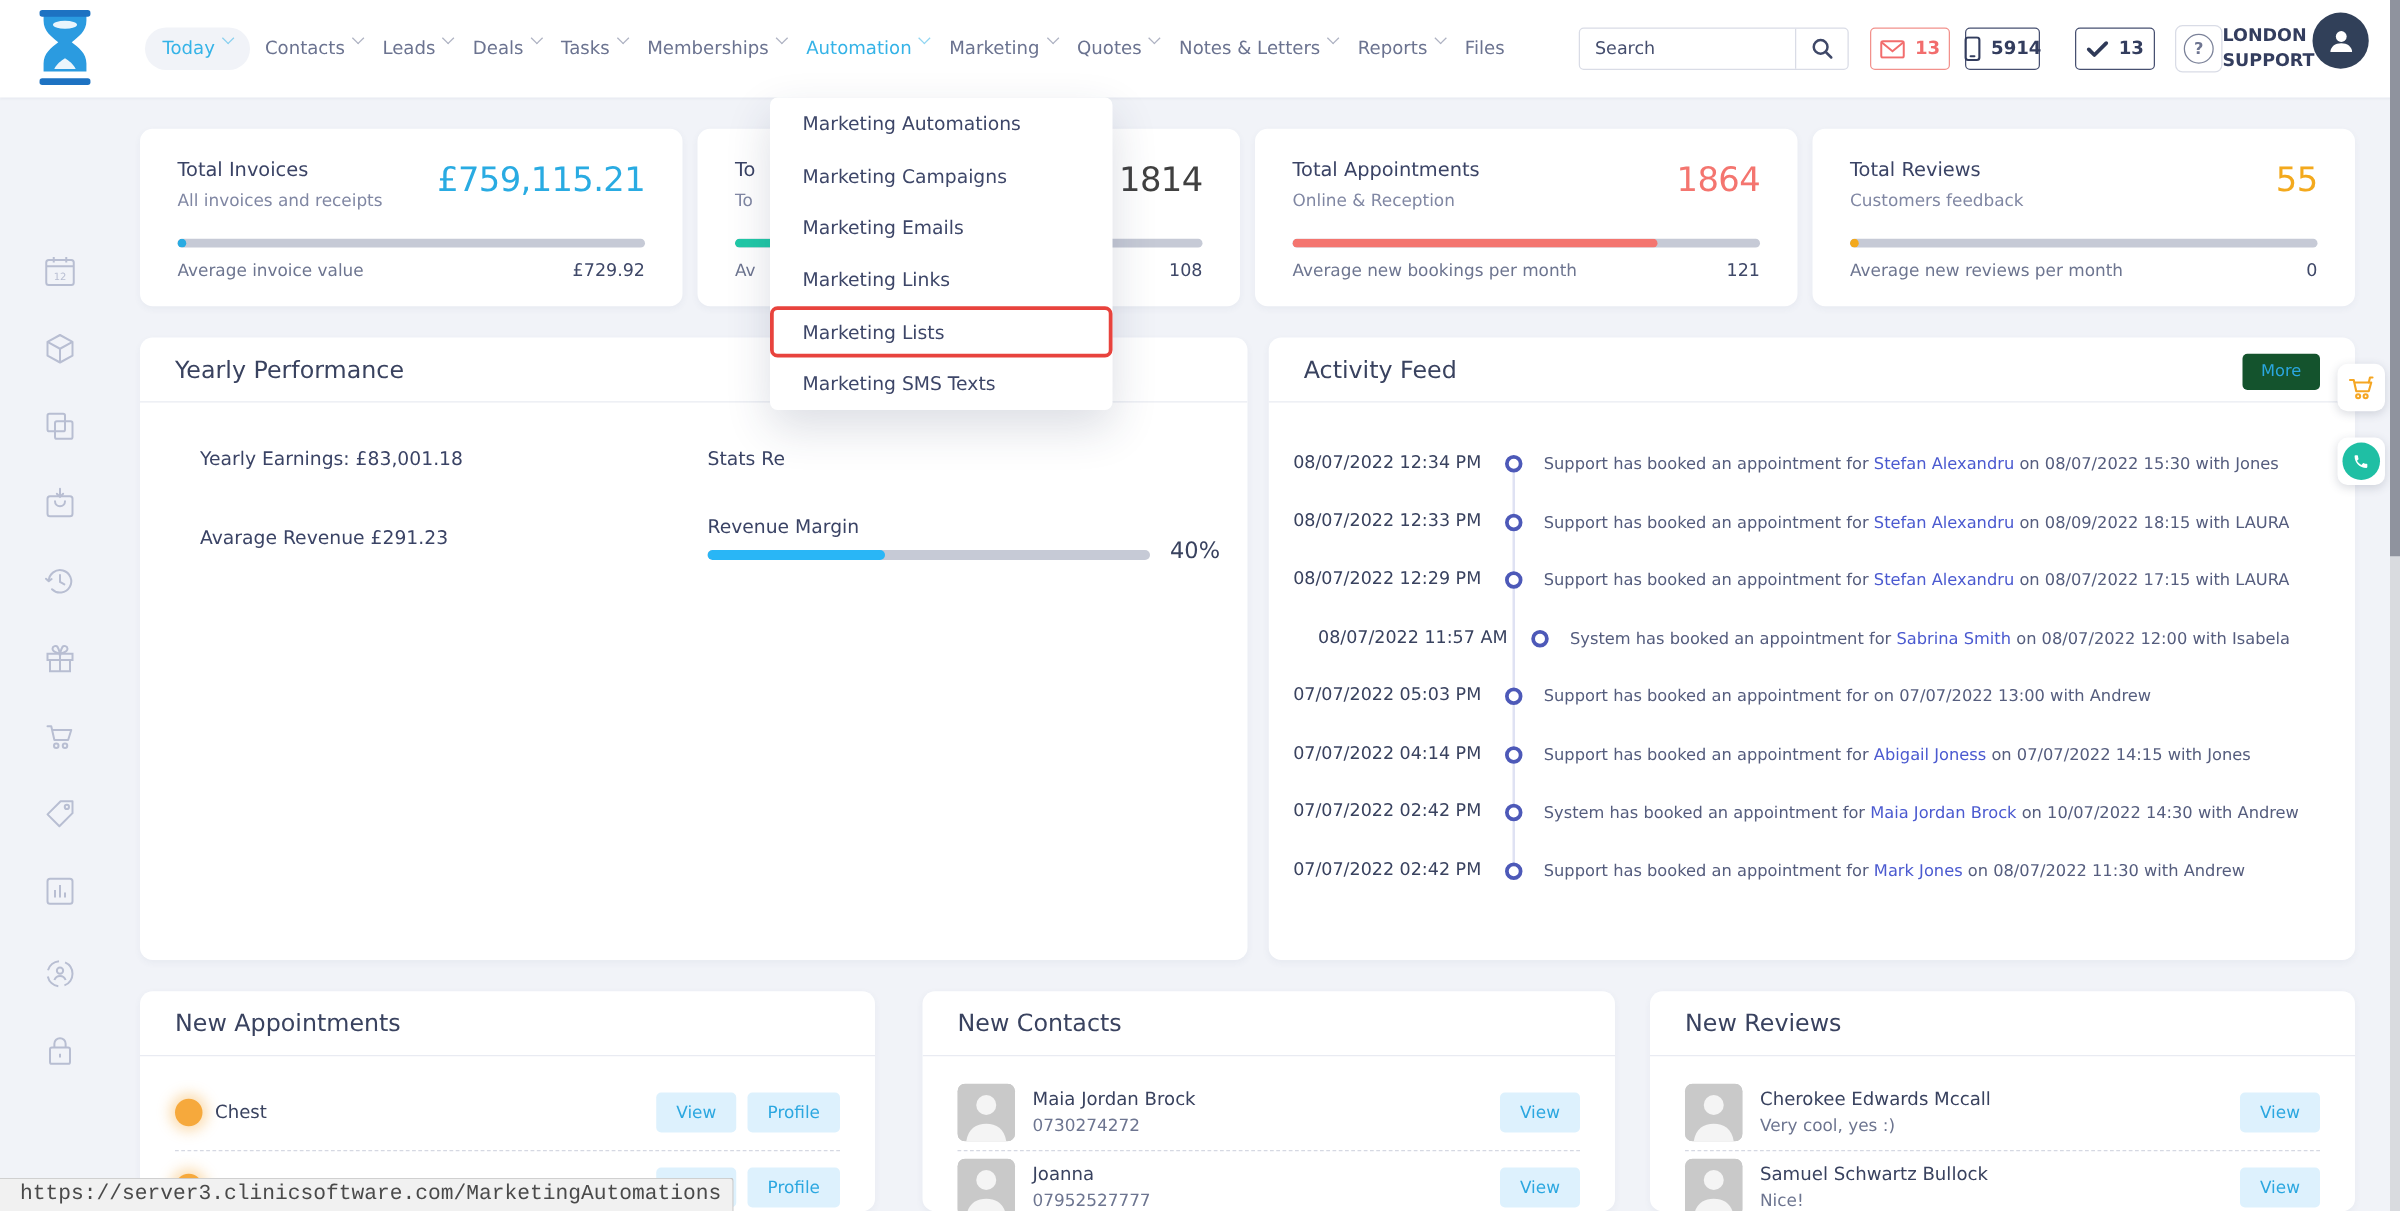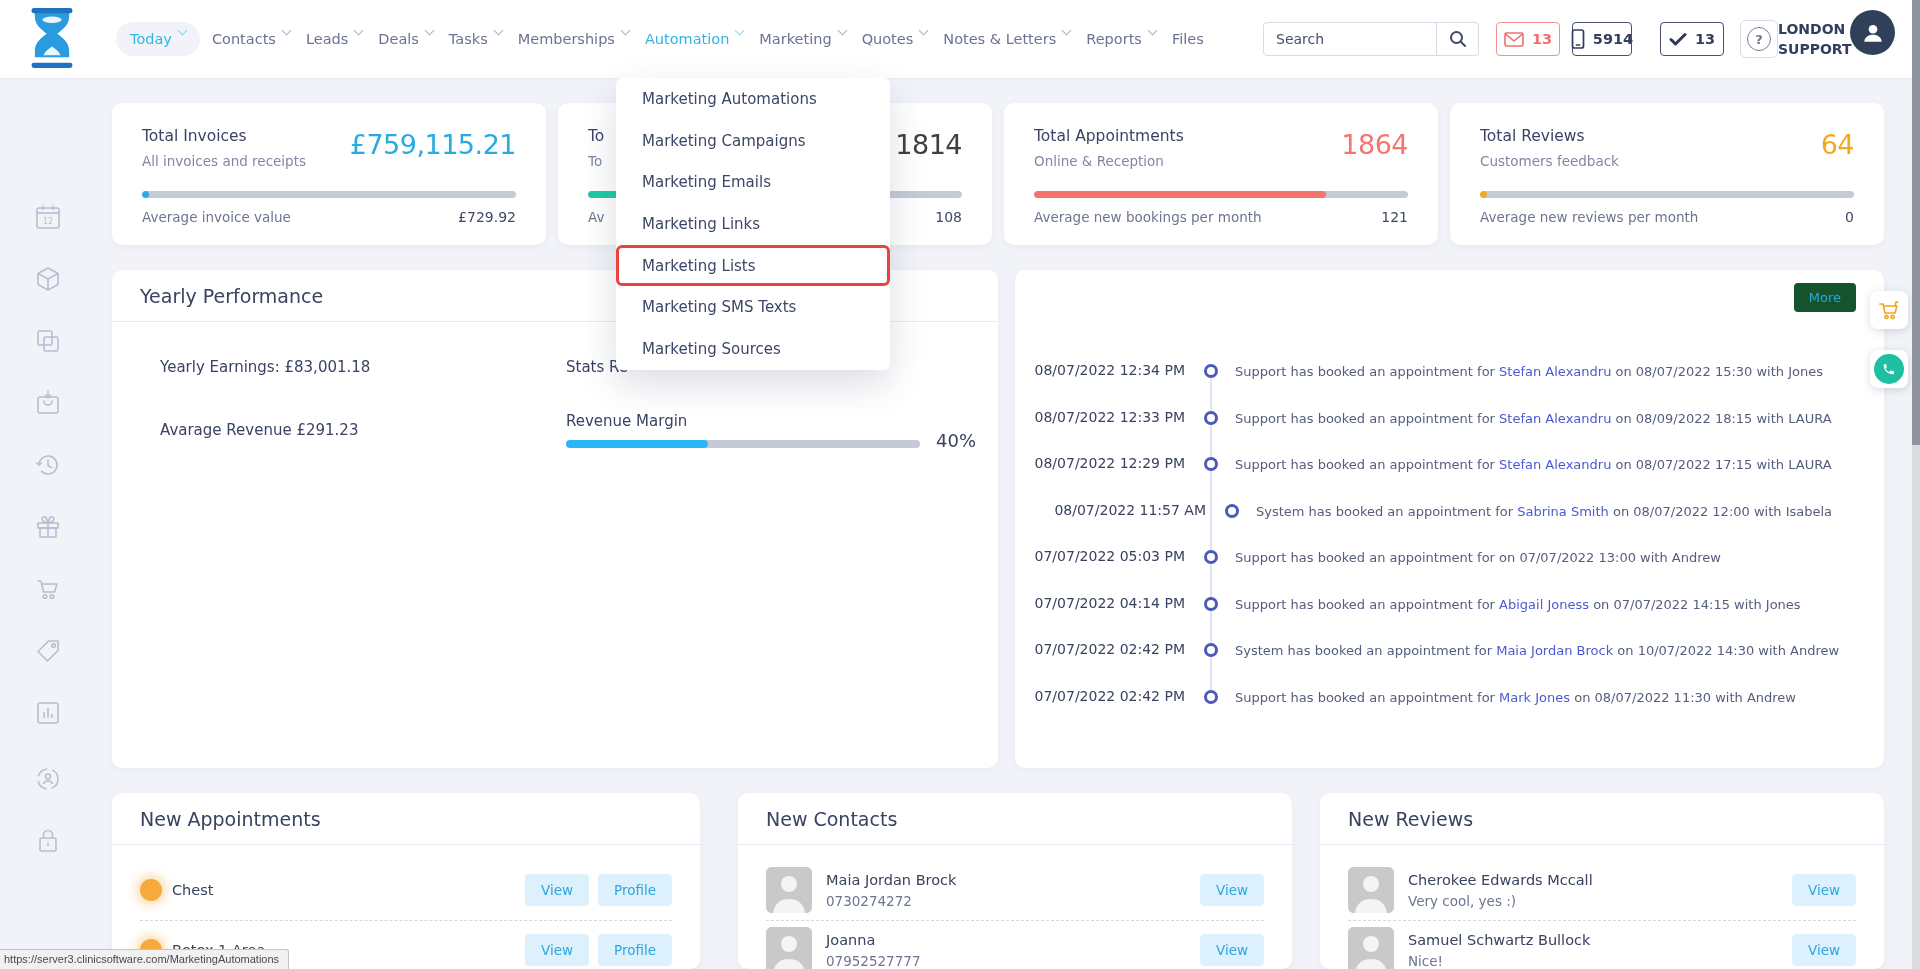--- a/index.html
+++ b/index.html
@@ -82,21 +82,21 @@
   .c-avatar{width:46px;height:46px;border-radius:6px;background:#c9c9c9;margin-right:14px;overflow:hidden;flex:none}
   .c-name{font-size:14.5px;color:#39425f}
   .c-sub{font-size:13.5px;color:#6d7590;margin-top:5px}
 
   
   .float-btn{position:absolute;left:1870px;width:38px;height:38px;background:#fff;border-radius:8px;box-shadow:0 2px 8px rgba(50,60,90,.18);display:flex;align-items:center;justify-content:center;z-index:55;cursor:pointer}
   .phone-circle{width:30px;height:30px;border-radius:50%;background:#1fbfa4;display:flex;align-items:center;justify-content:center}
   .scroll-track{position:absolute;right:0;top:0;width:8px;height:969px;background:#d9dbdf;z-index:70}
   .scroll-thumb{position:absolute;right:0;top:0;width:8px;height:445px;background:#8f939e;cursor:pointer}
 
-  .status-tip{position:absolute;left:0;bottom:0;background:#f1f1f1;border:1px solid #c4c4c4;border-left:0;border-bottom:0;border-top-right-radius:3px;padding:3px 9px 4px 4px;font-size:11px;color:#4a4a4a;font-family:Liberation Sans, sans-serif;z-index:80}
+  .status-tip{position:absolute;left:0;bottom:0;background:#f1f1f1;border:1px solid #c4c4c4;border-left:0;border-bottom:0;border-top-right-radius:3px;padding:3px 9px 4px 16px;font-size:17px;color:#4a4a4a;font-family:Liberation Mono, monospace;z-index:80}
 </style>
 </head>
 <body>
 
 <div class="navbar">
   <div class="logo">
     <svg viewBox="0 0 48 56" width="52" height="60">
       <path d="M8 2h32v6c0 8-6 12-11 16 5 4 11 8 11 16v6H8v-6c0-8 6-12 11-16C14 20 8 16 8 8z" fill="#2b9be0"></path>
       <rect x="5" y="0" width="38" height="5" rx="2" fill="#1d72c2"></rect>
       <rect x="5" y="51" width="38" height="5" rx="2" fill="#1d72c2"></rect>
@@ -226,23 +226,20 @@
     </div>
     <div class="dd-item">
       <span>Marketing Links</span>
     </div>
     <div class="dd-item hl">
       <span>Marketing Lists</span>
     </div>
     <div class="dd-item">
       <span>Marketing SMS Texts</span>
     </div>
-    <div class="dd-item">
-      <span>Marketing Sources</span>
-    </div>
   </div>
 
 <div class="sidebar" id="sidebar">
     <div class="side-ic" style="top: 125px;">
       <svg viewBox="0 0 28 28" fill="none" stroke="#b8bed2" stroke-width="1.6">
         <rect x="3" y="5" width="22" height="20" rx="2"></rect>
         <line x1="3" y1="10" x2="25" y2="10"></line>
         <line x1="9" y1="2.5" x2="9" y2="7"></line>
         <line x1="19" y1="2.5" x2="19" y2="7"></line>
         <text x="14" y="21" font-size="8" fill="#b8bed2" stroke="none" text-anchor="middle">12</text>
@@ -351,21 +348,21 @@
         <div class="card-bar-fill" style="width: 78%; background: rgb(244, 117, 111);"></div>
       </div>
       <div class="card-footer">
         <span class="cf-label">Average new bookings per month</span>
         <span class="cf-value">121</span>
       </div>
     </div>
     <div class="card" style="left: 1450px;">
       <div class="card-title">Total Reviews</div>
       <div class="card-sub">Customers feedback</div>
-      <div class="card-value" style="color: rgb(243, 169, 29);">64</div>
+      <div class="card-value" style="color: rgb(243, 169, 29);">55</div>
       <div class="card-bar">
         <div class="card-bar-fill" style="width: 2%; background: rgb(243, 169, 29);"></div>
       </div>
       <div class="card-footer">
         <span class="cf-label">Average new reviews per month</span>
         <span class="cf-value">0</span>
       </div>
     </div>
   </div>
 
@@ -375,20 +372,21 @@
   <div class="y-text" style="left:48px;top:151px">Avarage Revenue £291.23</div>
   <div class="y-text" style="left:454px;top:88px">Stats Re</div>
   <div class="y-text" style="left:454px;top:142px">Revenue Margin</div>
   <div class="y-bar">
       <div class="y-bar-fill" id="y-bar-fill" style="width: 40%;"></div>
     </div>
   <div class="y-pct">40%</div>
 </div>
 
 <div class="panel" id="feed">
+  <div class="panel-h">Activity Feed</div>
   <div class="feed-more">More</div>
   <div class="feed-line" id="feed-line" style="top: 101px; height: 325.5px;"></div>
   <div id="feed-list">
       <div class="feed-row" style="top: 81px;">
         <div class="f-time">08/07/2022 12:34 PM</div>
         <div class="f-dot"></div>
         <div class="f-text"><span>Support has booked an appointment for </span><span class="f-link">Stefan Alexandru</span><span> on 08/07/2022 15:30 with Jones</span></div>
       </div>
       <div class="feed-row" style="top: 127.5px;">
         <div class="f-time">08/07/2022 12:33 PM</div>

